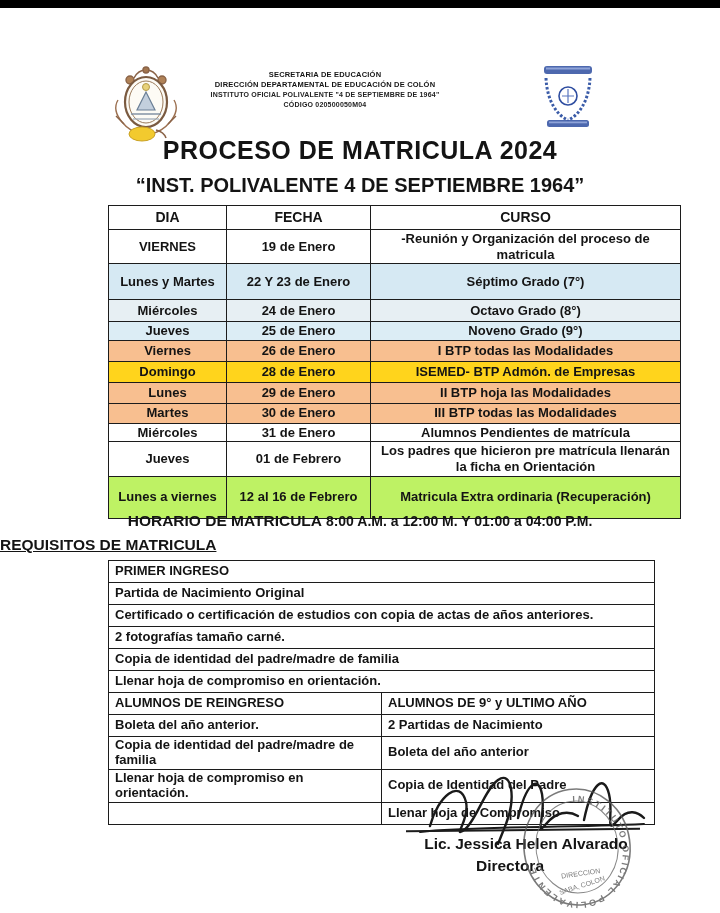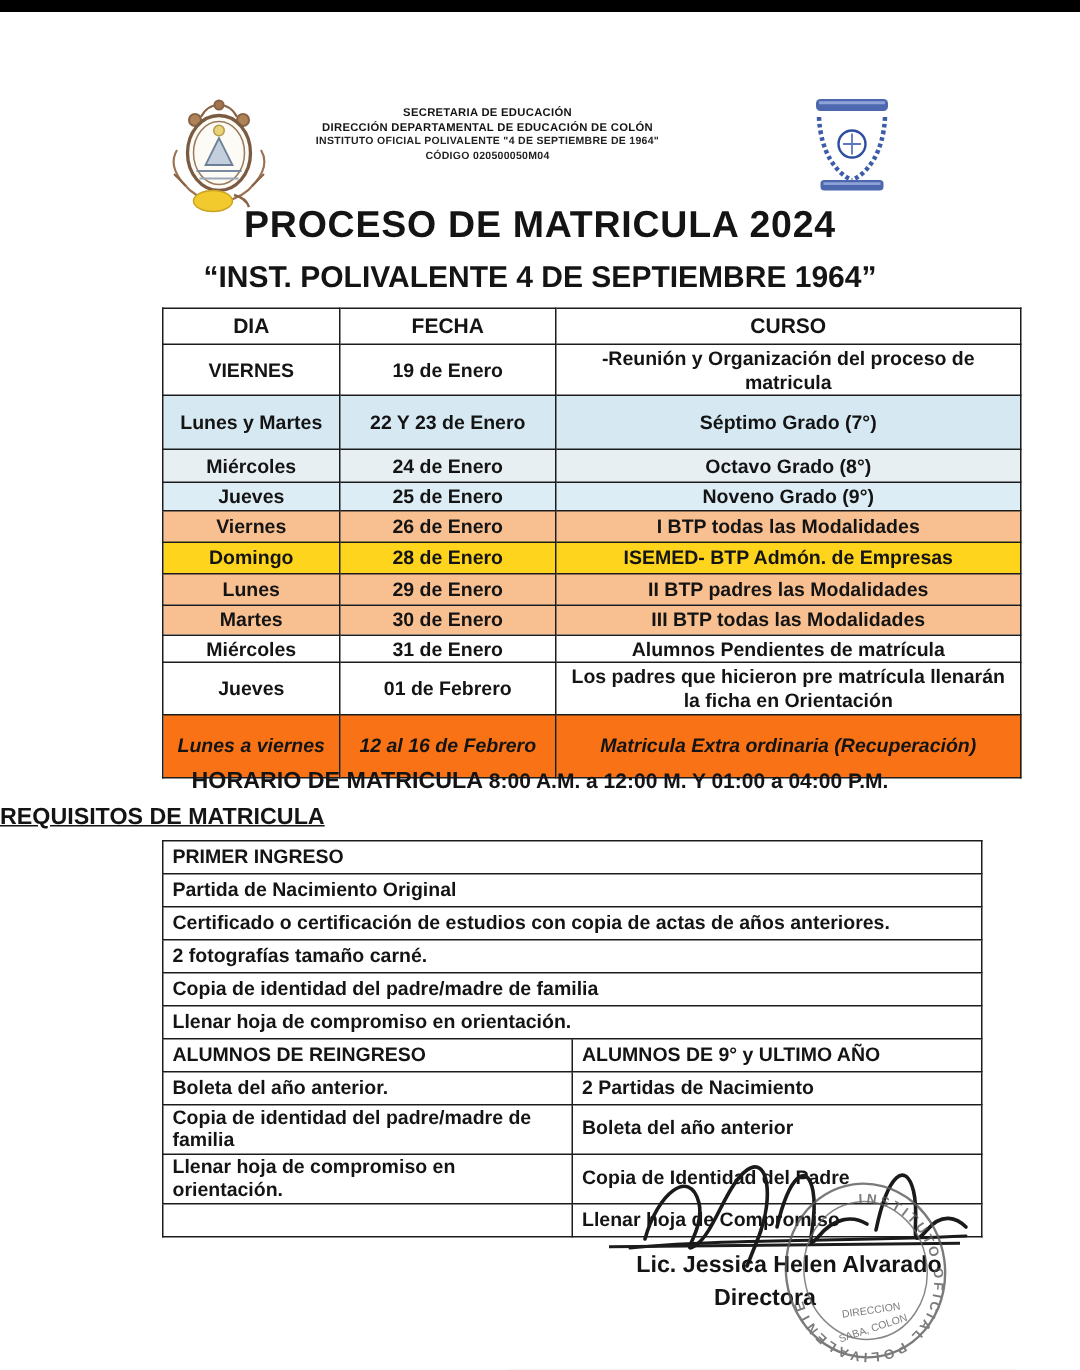--- a/index.html
+++ b/index.html
@@ -139,38 +139,38 @@
         <td>I BTP todas las Modalidades</td>
       </tr>
       <tr style="background: rgb(255, 212, 28);">
         <td>Domingo</td>
         <td>28 de Enero</td>
         <td>ISEMED- BTP Admón. de Empresas</td>
       </tr>
       <tr style="background: rgb(248, 191, 144);">
         <td>Lunes</td>
         <td>29 de Enero</td>
-        <td>II BTP padres las Modalidades</td>
+        <td>II BTP hoja las Modalidades</td>
       </tr>
       <tr style="background: rgb(248, 191, 144);">
         <td>Martes</td>
         <td>30 de Enero</td>
         <td>III BTP todas las Modalidades</td>
       </tr>
       <tr style="background: rgb(255, 255, 255);">
         <td>Miércoles</td>
         <td>31 de Enero</td>
         <td>Alumnos Pendientes de matrícula</td>
       </tr>
       <tr style="background: rgb(255, 255, 255);">
         <td>Jueves</td>
         <td>01 de Febrero</td>
         <td>Los padres que hicieron pre matrícula llenarán la ficha en Orientación</td>
       </tr>
-      <tr style="background: #f97316; font-style: italic;">
+      <tr style="background: #bef264;">
         <td class="td-med">Lunes a viernes</td>
         <td class="td-med">12 al 16 de Febrero</td>
         <td>Matricula Extra ordinaria (Recuperación)</td>
       </tr>
     </tbody>
       </table>
   </div>
 
   <div class="horario">
     <span class="lbl">HORARIO DE MATRICULA</span><span class="val"> 8:00 A.M. a 12:00 M.  Y 01:00 a 04:00 P.M.</span>

